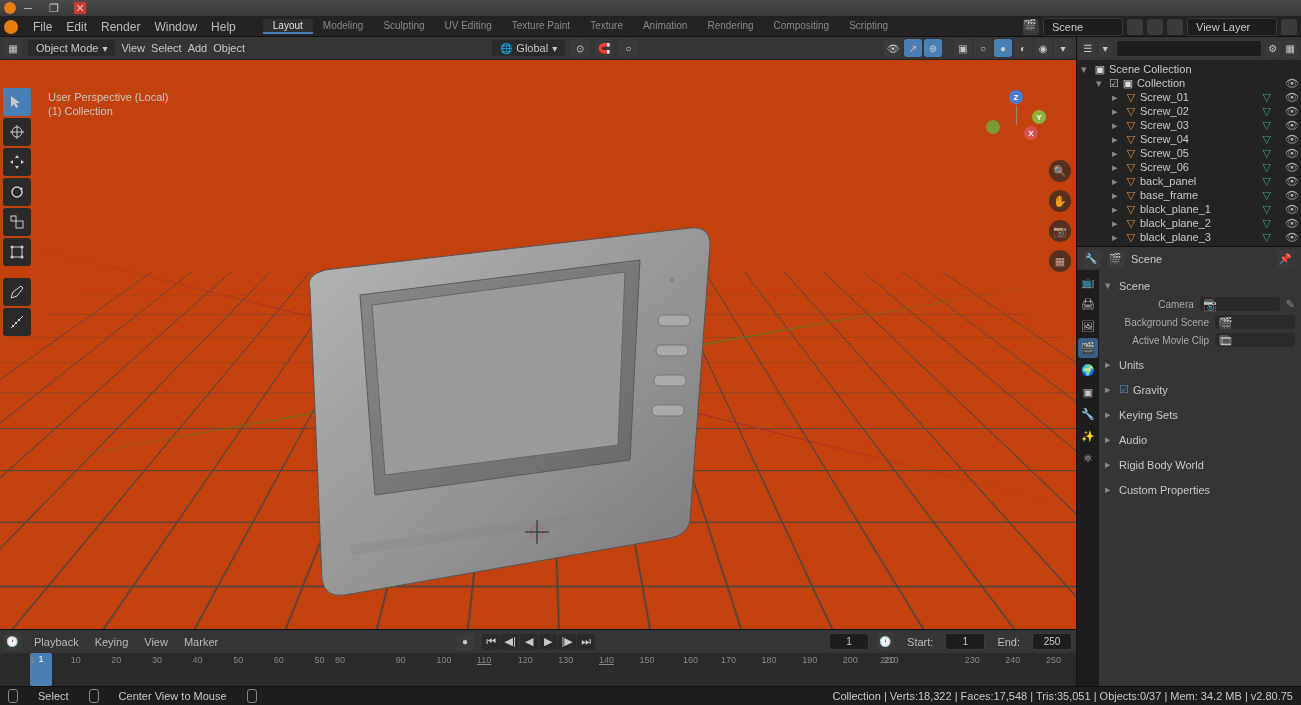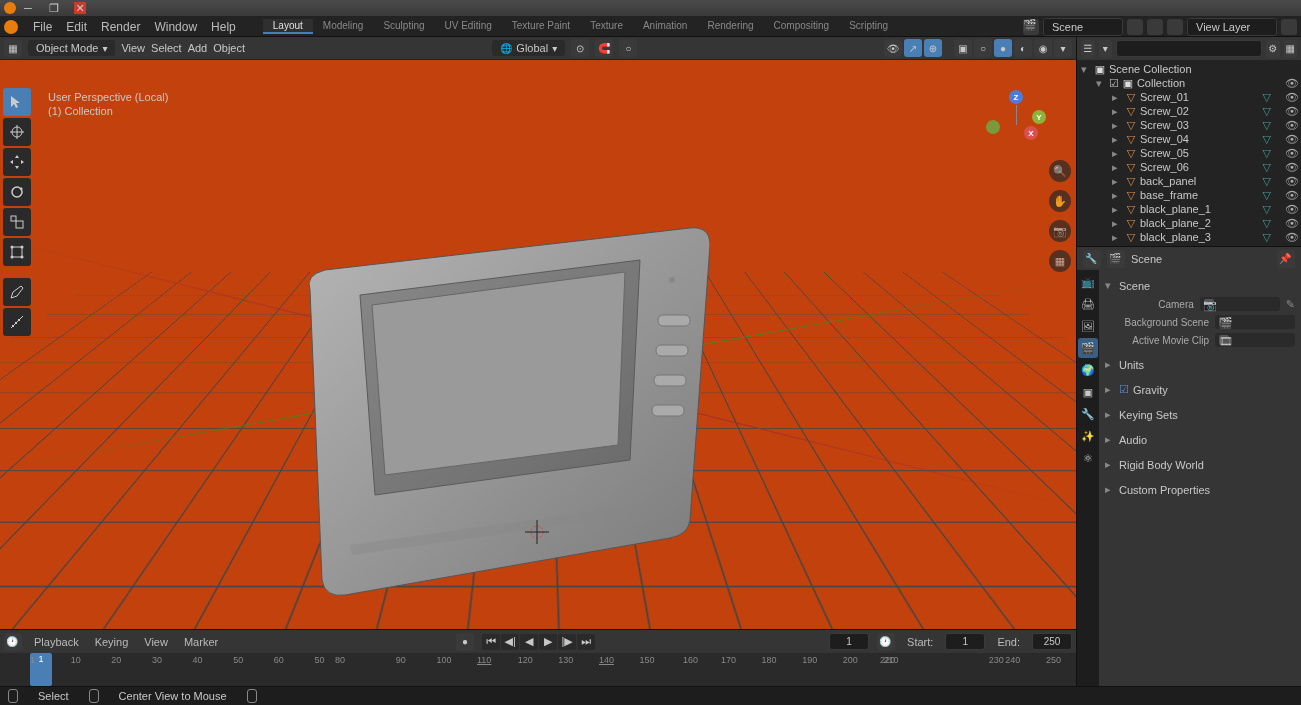--- a/index.html
+++ b/index.html
@@ -331,21 +331,21 @@
           <span class="tick" style="left: 558.32px;">130</span>
           <span class="tick" style="left: 598.96px; text-decoration: underline;">140</span>
           <span class="tick" style="left: 639.6px;">150</span>
           <span class="tick" style="left: 683px;">160</span>
           <span class="tick" style="left: 720.88px;">170</span>
           <span class="tick" style="left: 761.52px;">180</span>
           <span class="tick" style="left: 802.16px;">190</span>
           <span class="tick" style="left: 842.8px;">200</span>
           <span class="tick" style="left: 883.44px;">210</span>
           <span class="tick" style="left: 880px;">220</span>
-          <span class="tick" style="left: 964.72px; margin-left: 24px;">230</span>
+          <span class="tick" style="left: 964.72px;">230</span>
           <span class="tick" style="left: 1005.36px;">240</span>
           <span class="tick" style="left: 1046px;">250</span>
         </div>
     </div>
   </div>
 
   <div class="rightpanel">
     <div class="outliner">
       <div class="out-header">
         <div class="vh-ico">☰</div>
@@ -569,13 +569,14 @@
   </div>
 </div>
 
 <div class="statusbar">
   <span class="mouse"></span>
   <span>Select</span>
   <span class="mouse"></span>
   <span>Center View to Mouse</span>
   <span class="mouse"></span>
   <div class="spacer"></div>
+  <span>Collection | Verts:18,322 | Faces:17,548 | Tris:35,051 | Objects:0/37 | Mem: 34.2 MB | v2.80.75</span>
 </div>
 
 </body></html>

